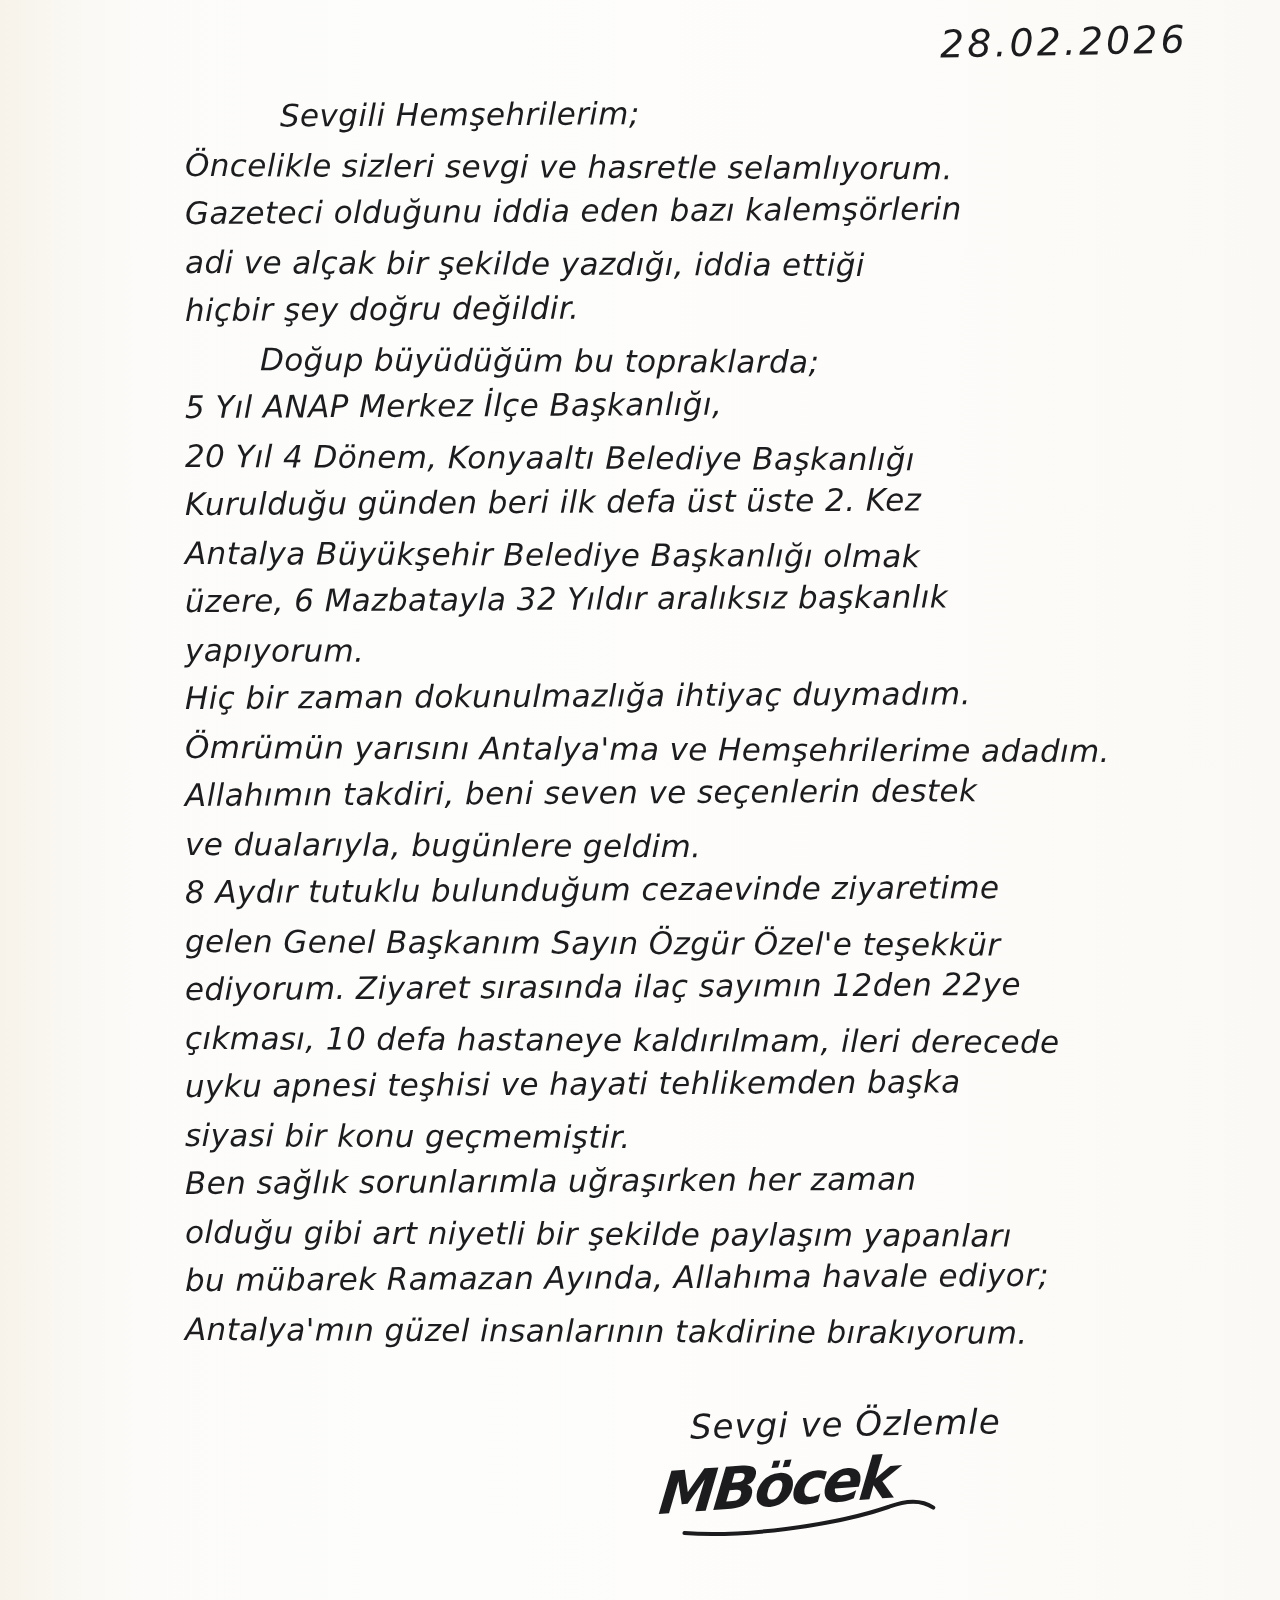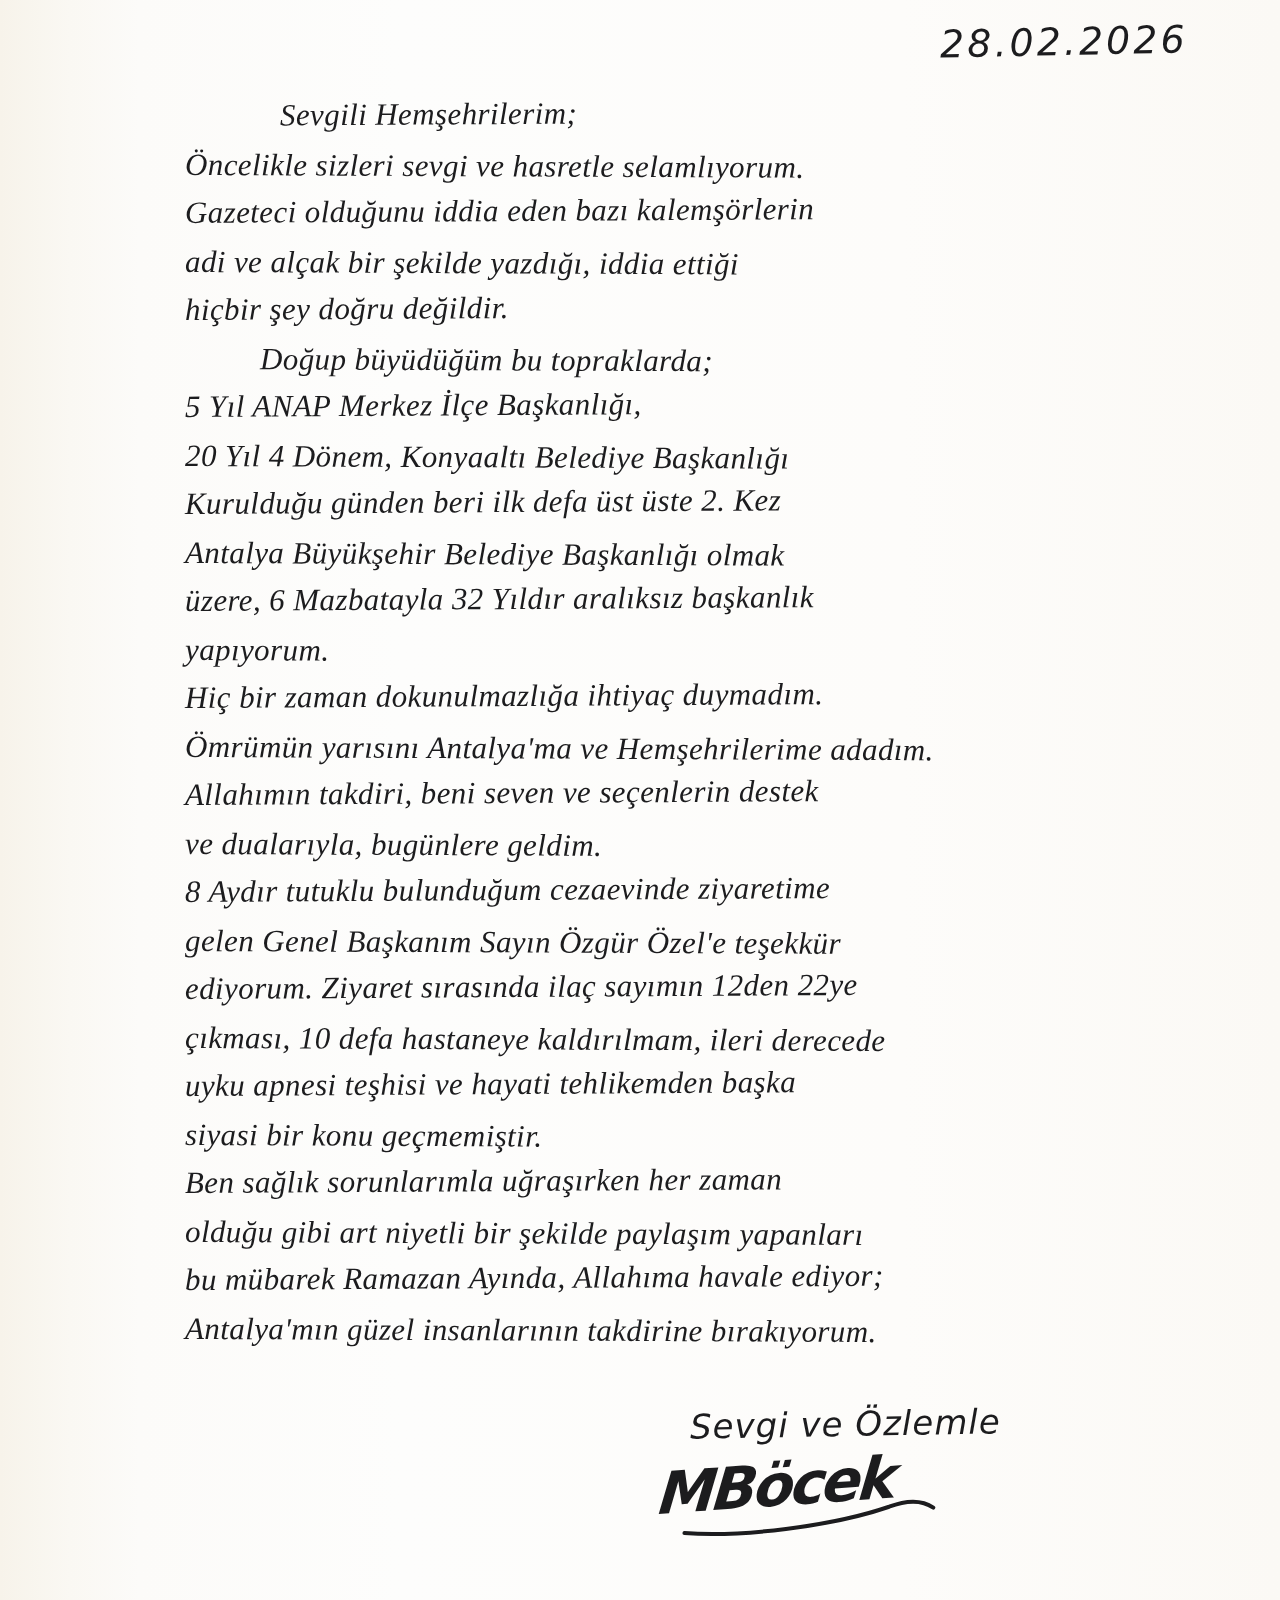--- a/index.html
+++ b/index.html
@@ -26,21 +26,20 @@
     font-style: italic;
     letter-spacing: 3px;
     transform: rotate(-1.2deg);
     white-space: nowrap;
   }
   .body-lines {
     position: absolute;
     top: 98px;
     left: 185px;
     right: 32px;
-    font-family: Liberation Serif, serif;
   }
   .line {
     height: 48.5px;
     font-size: 31px;
     font-style: italic;
     letter-spacing: 0.4px;
     white-space: nowrap;
     transform-origin: left center;
   }
   .line:nth-child(odd)  { transform: rotate(-0.35deg); }

